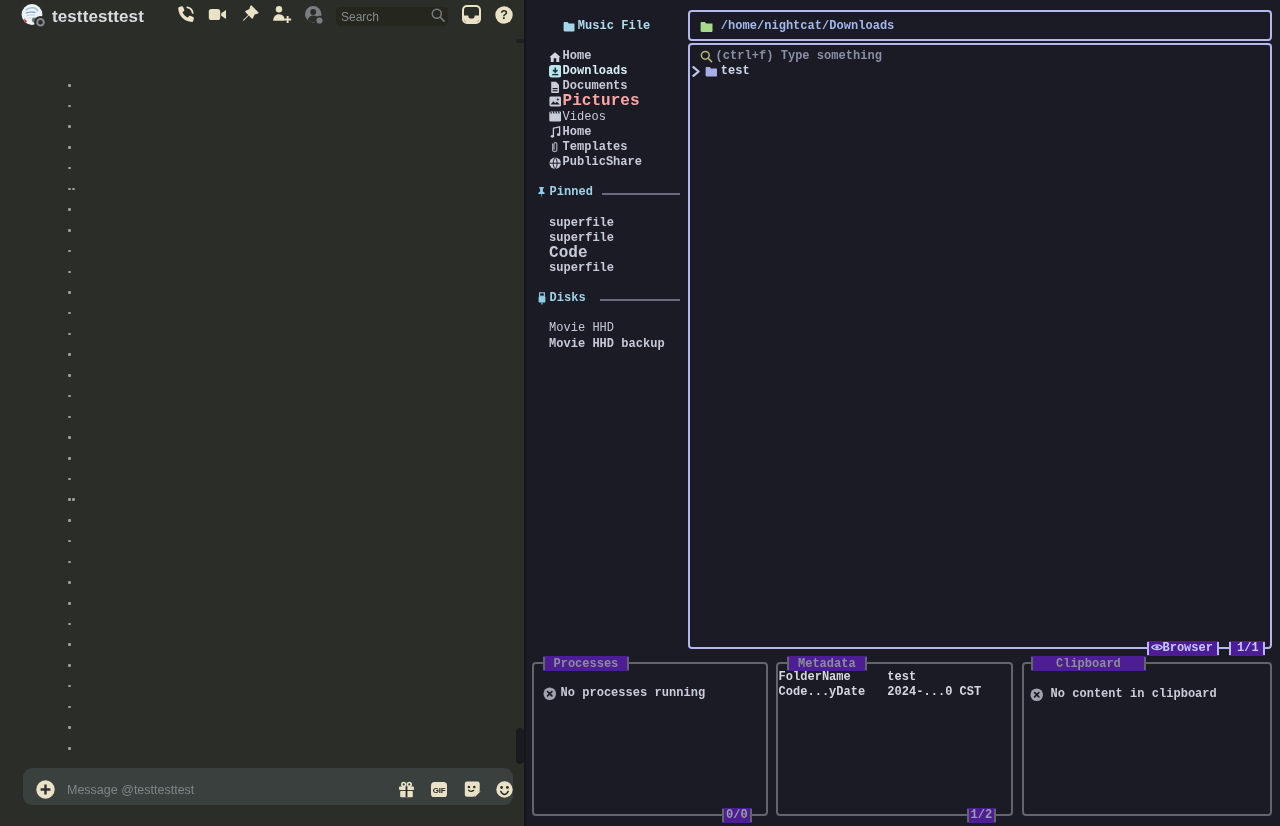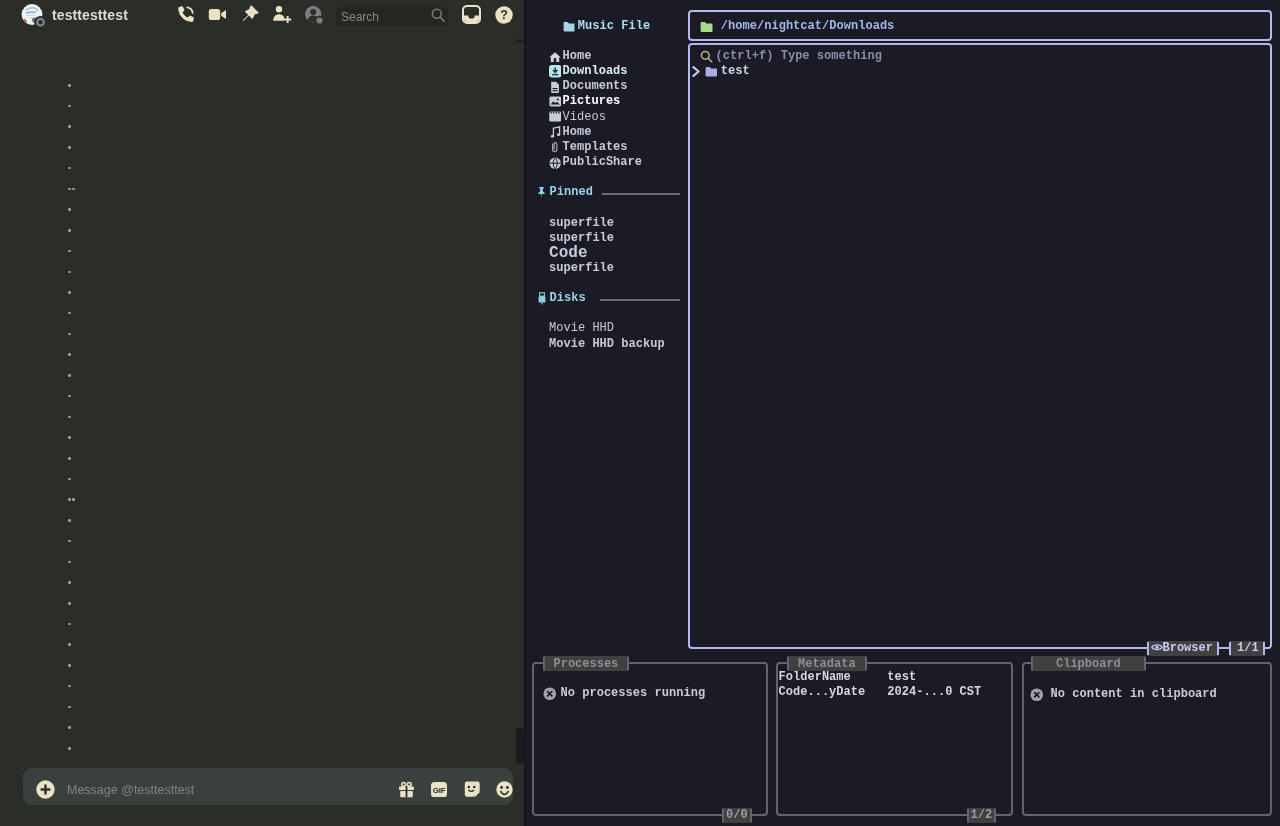--- a/index.html
+++ b/index.html
@@ -2,35 +2,35 @@
 <html><head><meta charset="utf-8"><style>
 html,body{margin:0;padding:0}
 body{width:1280px;height:826px;position:relative;overflow:hidden;background:#2b2d28;
  font-family:"Liberation Sans",sans-serif;-webkit-font-smoothing:antialiased;opacity:0.999;}
 .ab{position:absolute}
 #term{position:absolute;left:526px;top:0;width:754px;height:826px;background:#1b1b26;
  font-family:"Liberation Mono",monospace;font-size:12px;font-weight:700;filter:brightness(1);}
 #term .t{position:absolute;height:15px;line-height:15px;white-space:pre;letter-spacing:0.03px}
 .box{position:absolute;border:2px solid #b4b8ee;border-radius:4px}
 .box.dim{border-color:#64646e}
-.lbl{position:absolute;display:flex;align-items:center;background:#404040;height:15px}
+.lbl{position:absolute;display:flex;align-items:center;background:#4c1d95;height:15px}
 .cap{width:2px;height:13px;flex:0 0 2px}
 </style></head><body>
 <svg class="ab" style="left:21px;top:3px" width="27" height="27" viewBox="0 0 27 27">
     <circle cx="11" cy="11.5" r="10.4" fill="#edf3f6"></circle>
     <path d="M4.5 7.2 Q8 4.2 12.5 4.8 Q16 5.5 16.8 8.2" stroke="#9cc2dd" stroke-width="1.5" fill="none"></path>
     <path d="M5 10.2 Q9 8.2 14.5 9.4" stroke="#6b93bb" stroke-width="1.1" fill="none"></path>
     <path d="M5.5 12.8 Q9.5 11.2 13.8 12.2" stroke="#aed0e2" stroke-width="1.0" fill="none"></path>
     <path d="M6.5 15.5 Q9.5 14.2 12.5 15.0" stroke="#c5dde9" stroke-width="1.0" fill="none"></path>
     <path d="M3.2 15.2 l3.0 3.4 L3.4 19.8 Z" fill="#bb4338"></path>
     <circle cx="13.4" cy="17.0" r="2.5" fill="#6b7a84"></circle>
     <circle cx="19.5" cy="19.3" r="6.4" fill="#2b2d28"></circle>
     <circle cx="19.5" cy="19.3" r="3.3" fill="none" stroke="#878b93" stroke-width="2.0"></circle>
   </svg>
-<div class="ab" style="left:52px;top:6.8px;font-size:14px;font-weight:700;color:#d9dbde;letter-spacing:0.1px">testtesttest</div>
+<div class="ab" style="left:52px;top:6.8px;font-size:17px;font-weight:700;color:#d9dbde;letter-spacing:0.1px">testtesttest</div>
 <svg class="ab" style="left:176px;top:5px" width="19" height="19" viewBox="0 0 19 19">
     <path d="M3.1 1.9 L5.9 1.2 C6.4 1.1 6.9 1.4 7.1 1.9 L8.3 4.8 C8.5 5.2 8.35 5.7 8.0 6.0 L6.5 7.2 C7.5 9.5 9.6 11.6 11.9 12.6 L13.1 11.1 C13.4 10.75 13.9 10.6 14.3 10.8 L17.2 12.0 C17.7 12.2 18.0 12.7 17.9 13.2 L17.2 16.0 C17.1 16.5 16.6 16.9 16.1 16.9 C8.2 16.7 2.4 10.9 2.2 3.0 C2.2 2.5 2.6 2.0 3.1 1.9 Z" fill="#e9e2c6"></path>
     <path d="M11.3 2.4 A6.6 6.6 0 0 1 16.7 7.8" stroke="#e9e2c6" stroke-width="1.8" fill="none" stroke-linecap="round"></path>
   </svg>
 <svg class="ab" style="left:208px;top:5px" width="19" height="19" viewBox="0 0 19 19">
     <rect x="0.8" y="3.9" width="11.4" height="11.2" rx="2.6" fill="#e9e2c6"></rect>
     <path d="M13.2 8.2 L18.0 5.0 V14.0 L13.2 10.8 Z" fill="#e9e2c6"></path>
   </svg>
 <svg class="ab" style="left:240px;top:4px" width="20" height="20" viewBox="0 0 20 20">
     <path d="M11.6 1.6 L18.3 8.3 C18.7 8.7 18.5 9.4 18.0 9.55 L14.7 10.4 L12.9 14.3 C12.7 14.8 12.1 14.9 11.7 14.5 L8.8 11.6 L4.2 16.2 L2.5 17.3 L3.6 15.6 L8.2 11.0 L5.3 8.1 C4.9 7.7 5.0 7.1 5.5 6.9 L9.4 5.1 L10.25 1.9 C10.4 1.4 11.2 1.2 11.6 1.6 Z" fill="#e9e2c6"></path>
@@ -149,21 +149,21 @@
       <path d="M2.2 0.8 H7.0 L10.0 3.8 V11.0 C10.0 11.7 9.5 12.2 8.8 12.2 H3.4 C2.7 12.2 2.2 11.7 2.2 11.0 Z" fill="#c8cbd8"></path>
       <rect x="3.6" y="7.0" width="5" height="1.1" fill="#1b1b26"></rect>
       <rect x="3.6" y="9.2" width="5" height="1.1" fill="#1b1b26"></rect>
     </svg>
     <div class="t" style="left:36.5px;top:79.3px;color:#c6c9d6;font-weight:700;font-size:12px">Documents</div>
     <svg class="ab" style="left:22.5px;top:96.2px" width="12.5" height="11" viewBox="0 0 12.5 11">
       <rect x="0.4" y="0.6" width="11.7" height="9.8" rx="1.4" fill="#c8cbd8"></rect>
       <path d="M1.6 8.4 L4.4 5.2 L6.2 7.2 L7.8 5.7 L10.8 8.4 Z" fill="#1b1b26"></path>
       <circle cx="8.8" cy="3.4" r="1.0" fill="#1b1b26"></circle>
     </svg>
-    <div class="t" style="left:36.5px;top:94.4px;color:#ffffff;font-weight:700;font-size:12px">Pictures</div>
+    <div class="t" style="left:36.5px;top:94.4px;color:#fca5a5;font-weight:700;font-size:16px">Pictures</div>
     <svg class="ab" style="left:22.5px;top:111.3px" width="12.5" height="11" viewBox="0 0 12.5 11">
       <rect x="0.3" y="0.5" width="11.9" height="10" rx="1.2" fill="#c8cbd8"></rect>
       <path d="M1.5 0.5 L2.6 2.6 M4.1 0.5 L5.2 2.6 M6.7 0.5 L7.8 2.6 M9.3 0.5 L10.4 2.6" stroke="#1b1b26" stroke-width="1.1"></path>
     </svg>
     <div class="t" style="left:36.5px;top:109.5px;color:#c6c9d6;font-weight:400;font-size:12px">Videos</div>
     <svg class="ab" style="left:23.5px;top:126.3px" width="11" height="12" viewBox="0 0 11 12">
       <path d="M3.4 10.2 V2.2 L9.6 0.9 V8.6" stroke="#c8cbd8" stroke-width="1.3" fill="none"></path>
       <ellipse cx="2.4" cy="10.3" rx="1.7" ry="1.4" fill="#c8cbd8"></ellipse>
       <ellipse cx="8.6" cy="8.7" rx="1.7" ry="1.4" fill="#c8cbd8"></ellipse>
     </svg>

